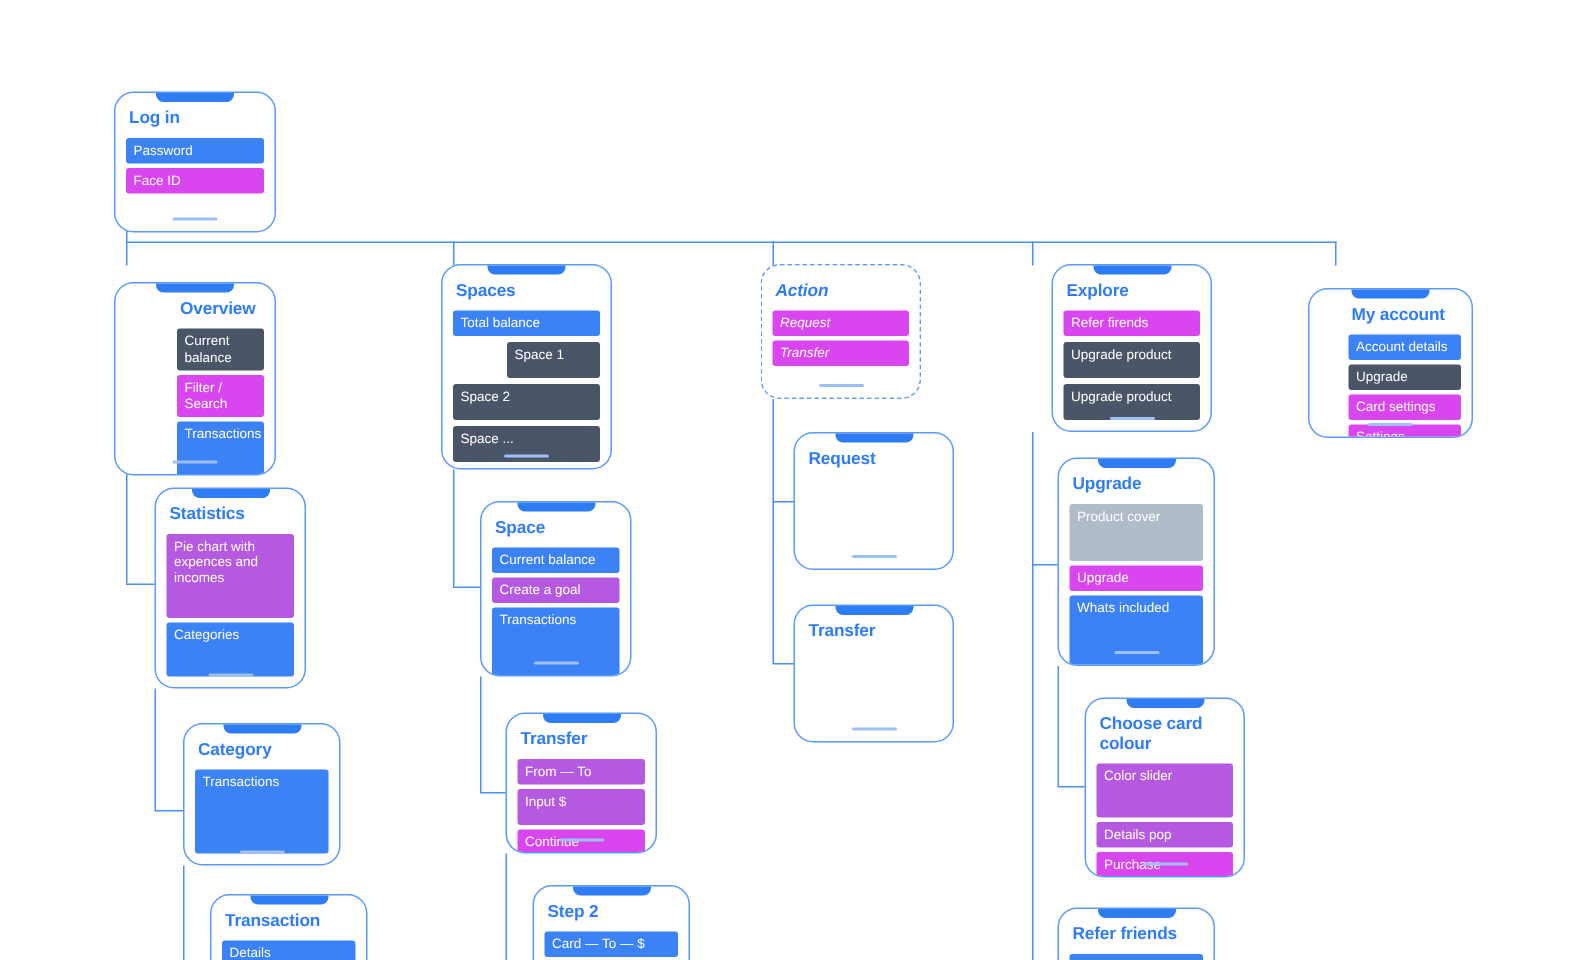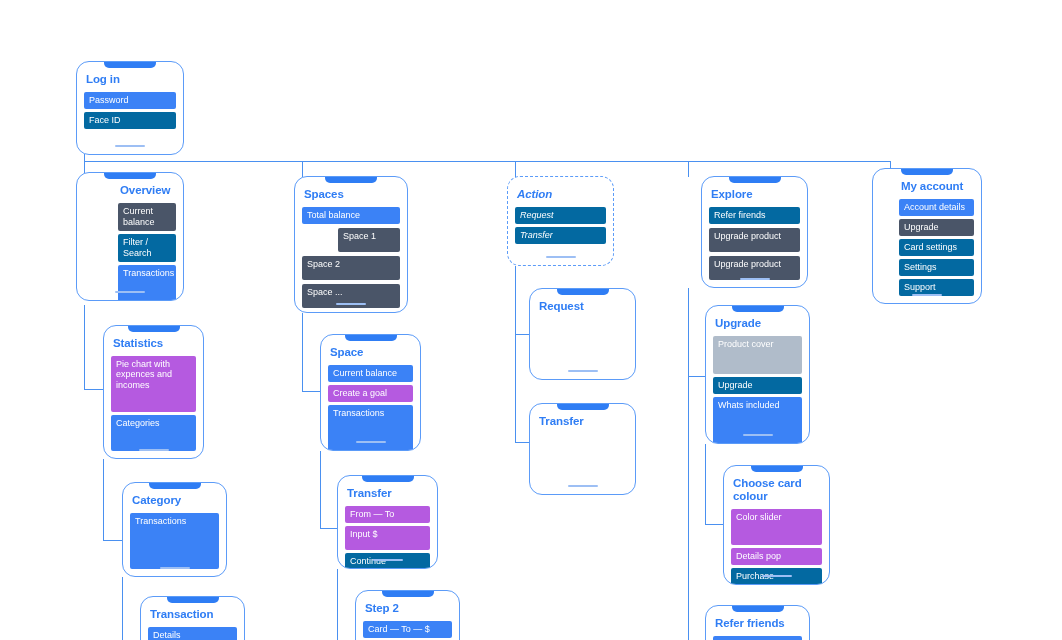--- a/index.html
+++ b/index.html
@@ -52,21 +52,21 @@
   .rows { display: flex; flex-direction: column; gap: 3px; }
   .row {
     color: #ffffff;
     font-size: 9px;
     line-height: 11px;
     padding: 3px 5px;
     border-radius: 2px;
     overflow: hidden;
   }
   .blue   { background: #3b82f6; }
-  .teal   { background: #0369a1; }
+  .teal   { background: #d946ef; }
   .slate  { background: #4a5568; }
   .purple { background: #b55ae0; }
   .gray   { background: #b0bcca; }
 </style>
 </head>
 <body>
 
 <div id="canvas">
 
   <div class="line v" style="left:84px;  top:154px; height:8px;"></div>
@@ -101,21 +101,21 @@
   <div class="phone" style="left:76px; top:61px; width:108px; height:94px;">
     <div class="notch"></div>
     <div class="ptitle">Log in</div>
     <div class="rows">
       <div class="row blue">Password</div>
       <div class="row teal">Face ID</div>
     </div>
     <div class="homebar"></div>
   </div>
 
-  <div class="phone" style="left:76px; top:172px; width:108px; height:129px;padding-left:41px;">
+  <div class="phone" style="left:76px; top:188px; width:108px; height:129px;padding-left:41px;">
     <div class="notch"></div>
     <div class="ptitle">Overview</div>
     <div class="rows">
       <div class="row slate">Current balance</div>
       <div class="row teal">Filter / Search</div>
       <div class="row blue" style="height:60px;">Transactions</div>
     </div>
     <div class="homebar"></div>
   </div>
 
@@ -144,21 +144,21 @@
     <div class="notch"></div>
     <div class="ptitle">Explore</div>
     <div class="rows" style="gap:4px;">
       <div class="row teal">Refer firends</div>
       <div class="row slate" style="height:24px;">Upgrade product</div>
       <div class="row slate" style="height:24px;">Upgrade product</div>
     </div>
     <div class="homebar"></div>
   </div>
 
-  <div class="phone" style="left:872px; top:168px; width:110px; height:136px;padding-left:26px;">
+  <div class="phone" style="left:872px; top:192px; width:110px; height:100px;padding-left:26px;">
     <div class="notch"></div>
     <div class="ptitle">My account</div>
     <div class="rows">
       <div class="row blue">Account details</div>
       <div class="row slate">Upgrade</div>
       <div class="row teal">Card settings</div>
       <div class="row teal">Settings</div>
       <div class="row teal">Support</div>
     </div>
     <div class="homebar"></div>

